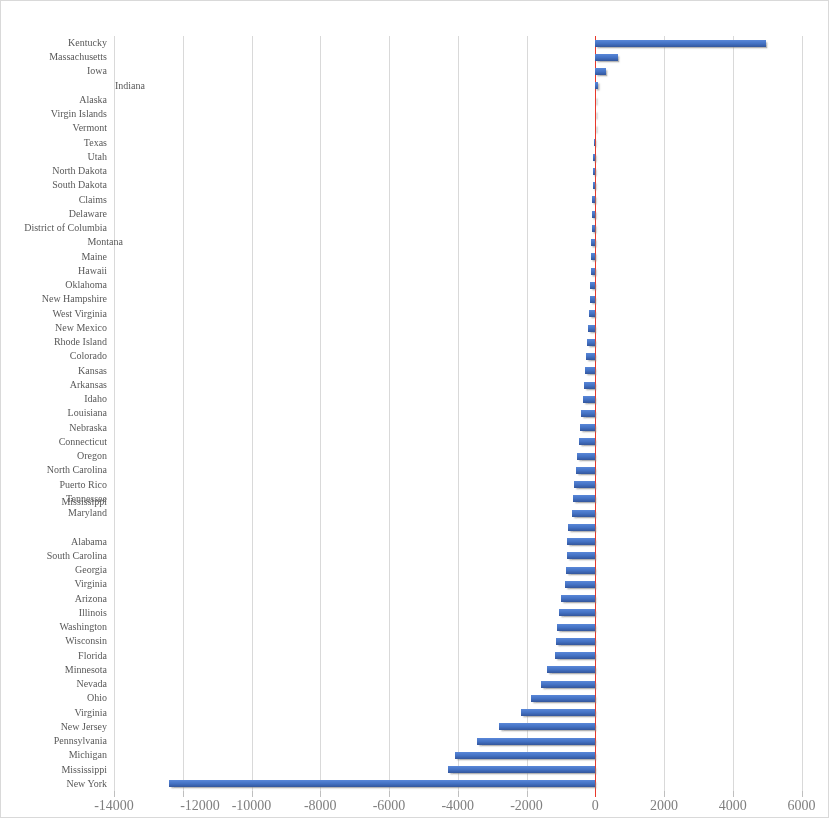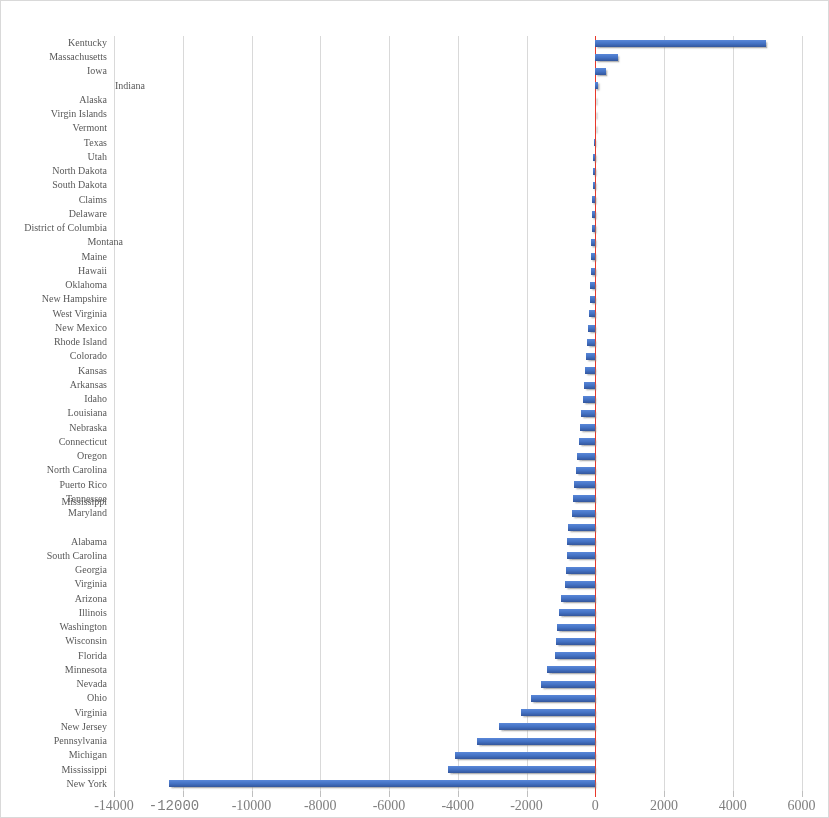--- a/index.html
+++ b/index.html
@@ -38,21 +38,21 @@
 </head>
 <body>
 
 <div class="figure">
   <div class="plot-area">
       <div class="gridline" style="left: 113px; top: 35px; height: 755px;"></div>
       <div class="gridline-tick" style="left: 113px; top: 790px; height: 6px;"></div>
       <div class="x-tick-label" style="left: 73px; top: 797px;">-14000</div>
       <div class="gridline" style="left: 181.75px; top: 35px; height: 755px;"></div>
       <div class="gridline-tick" style="left: 181.75px; top: 790px; height: 6px;"></div>
-      <div class="x-tick-label" style="left: 133px; top: 797px; font-family: Liberation Mono, monospace;">-12000</div>
+      <div class="x-tick-label" style="left: 159px; top: 797px;">-12000</div>
       <div class="gridline" style="left: 250.5px; top: 35px; height: 755px;"></div>
       <div class="gridline-tick" style="left: 250.5px; top: 790px; height: 6px;"></div>
       <div class="x-tick-label" style="left: 210.5px; top: 797px;">-10000</div>
       <div class="gridline" style="left: 319.25px; top: 35px; height: 755px;"></div>
       <div class="gridline-tick" style="left: 319.25px; top: 790px; height: 6px;"></div>
       <div class="x-tick-label" style="left: 279.25px; top: 797px;">-8000</div>
       <div class="gridline" style="left: 388px; top: 35px; height: 755px;"></div>
       <div class="gridline-tick" style="left: 388px; top: 790px; height: 6px;"></div>
       <div class="x-tick-label" style="left: 348px; top: 797px;">-6000</div>
       <div class="gridline" style="left: 456.75px; top: 35px; height: 755px;"></div>

